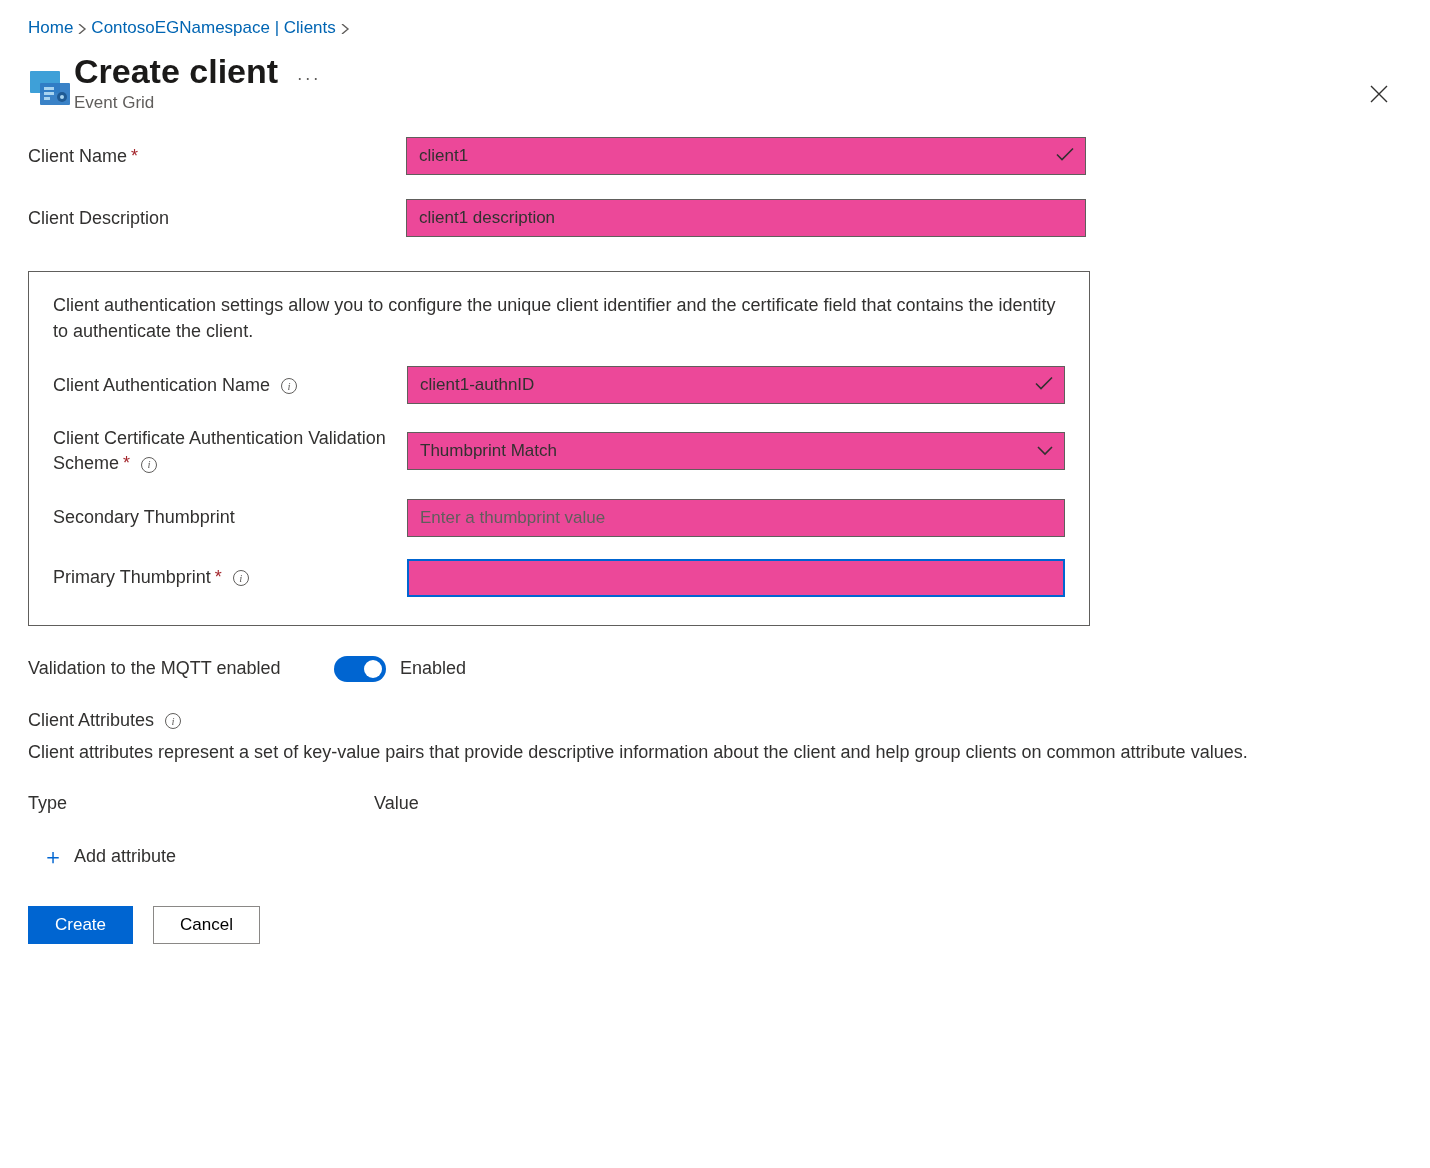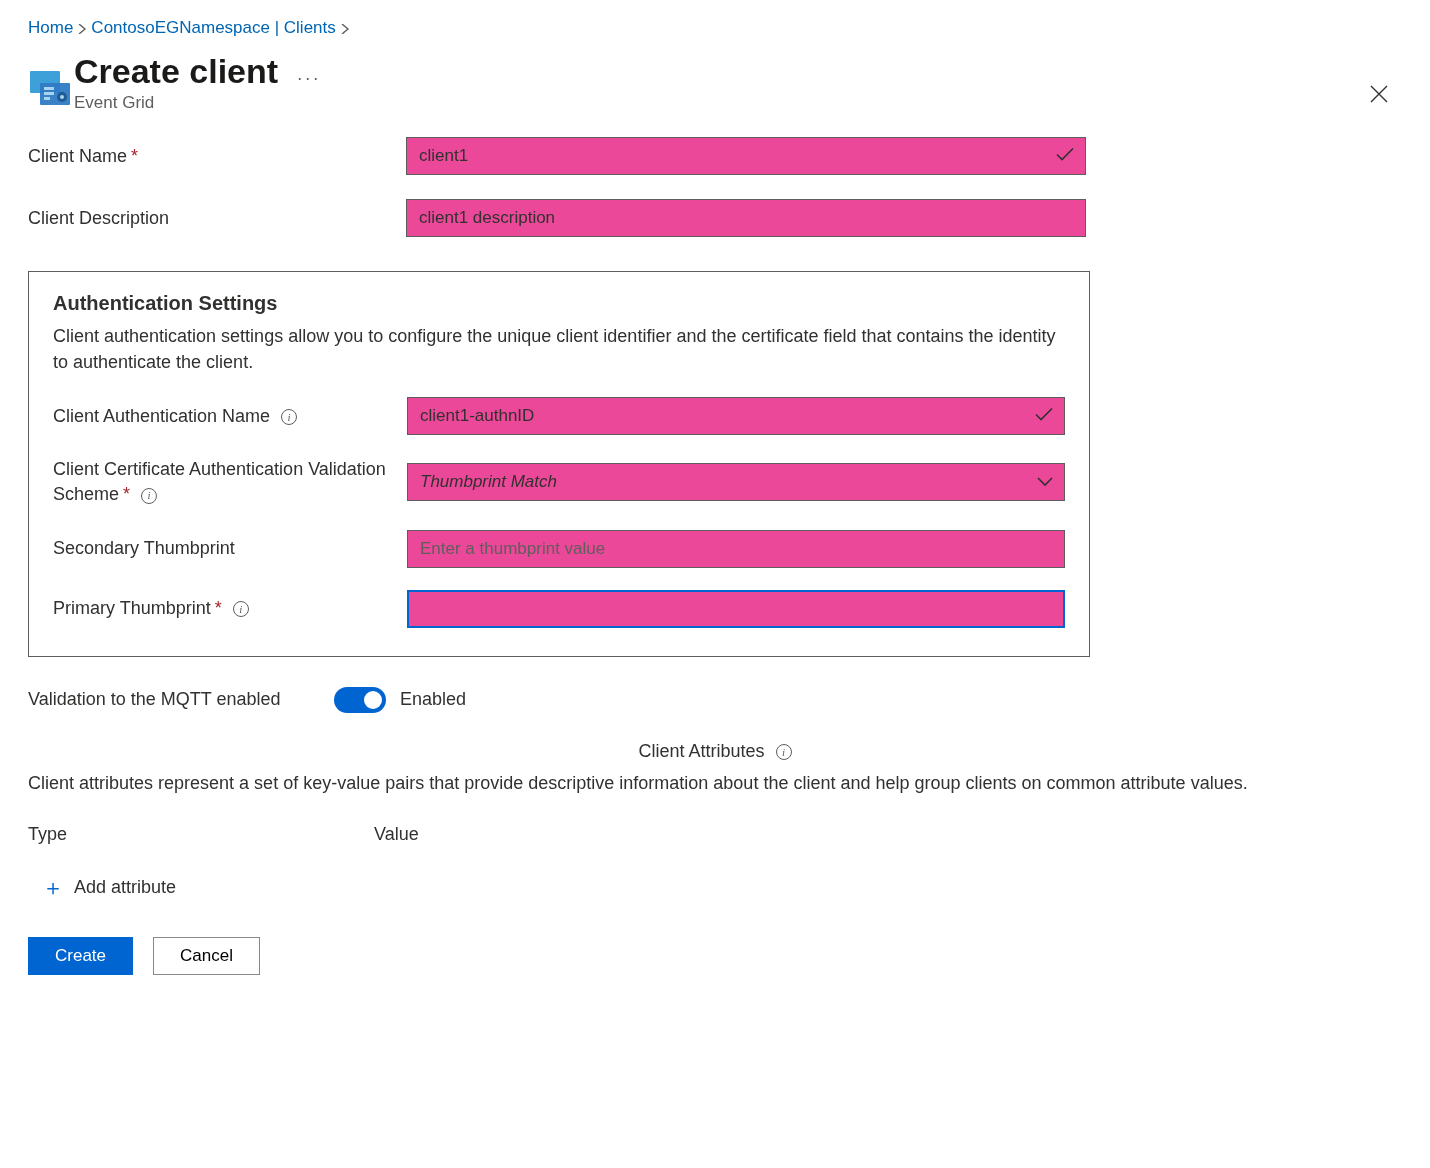--- a/index.html
+++ b/index.html
@@ -171,21 +171,20 @@
   .toggle-state { margin-left: 14px; font-size: 18px; }
 
   
   .attrs {
     margin-top: 28px;
   }
   .attrs .section-title {
     font-size: 18px;
     color: #323130;
     margin-bottom: 8px;
-    text-align: center;
   }
   .attrs .desc {
     font-size: 18px;
     line-height: 1.45;
     margin-bottom: 28px;
   }
   .attrs .cols {
     display: flex;
     font-size: 18px;
     color: #323130;
@@ -288,21 +287,20 @@
 </div>
 
 <div class="form-row">
   <div class="label">Client Description</div>
   <div class="field">
     <input class="text-input" value="client1 description" style="">
   </div>
 </div>
 
 <div class="auth-box">
-  <h2>Authentication Settings</h2>
   <div class="desc">Client authentication settings allow you to configure the unique client identifier and the certificate field that contains the identity to authenticate the client.</div>
 
   <div class="form-row">
     <div class="label">
       <span>Client Authentication Name</span>
       <span class="info-icon">i</span>
     </div>
     <div class="field">
       <input class="text-input" value="client1-authnID" style="">
       <span class="check">
@@ -312,21 +310,21 @@
       </span>
     </div>
   </div>
 
   <div class="form-row two-line">
     <div class="label">
       <span>Client Certificate Authentication Validation Scheme</span><span class="req">*</span>
       <span class="info-icon">i</span>
     </div>
     <div class="field">
-      <input class="text-input" readonly="" style="cursor: pointer; font-style: italic;" value="Thumbprint Match">
+      <input class="text-input" readonly="" style="cursor: pointer;" value="Thumbprint Match">
       <span class="chevron">
         <svg width="16" height="10" viewBox="0 0 16 10">
             <path d="M1 1 L8 8 L15 1" fill="none" stroke="#323130" stroke-width="1.6"></path>
           </svg>
       </span>
     </div>
   </div>
 
   <div class="form-row">
     <div class="label">Secondary Thumbprint</div>

